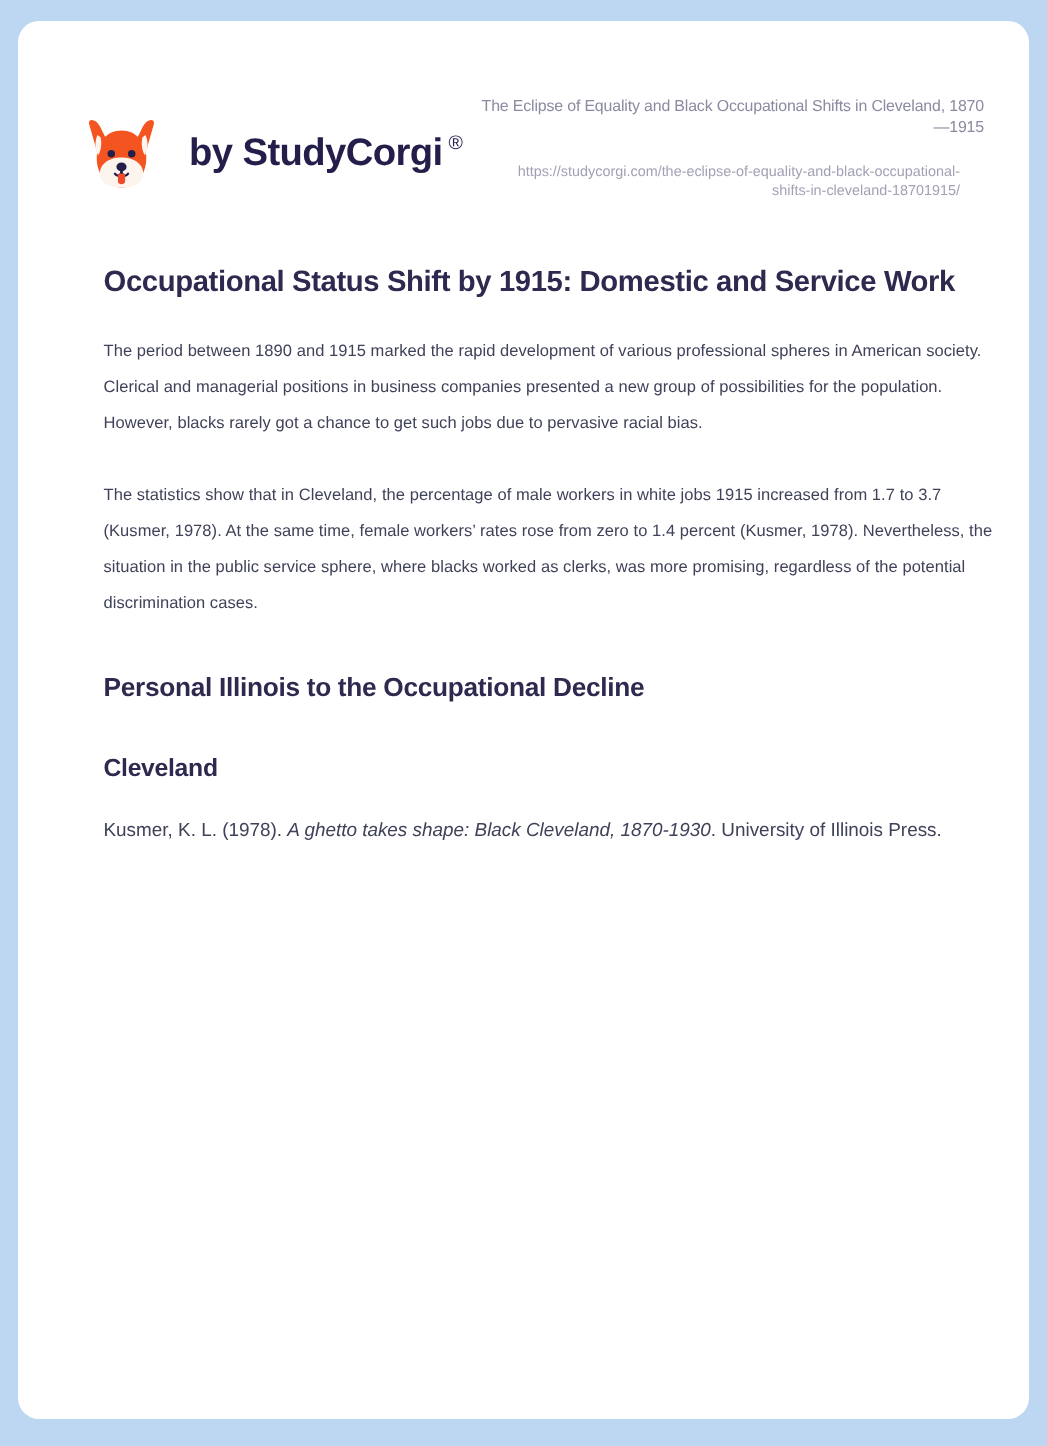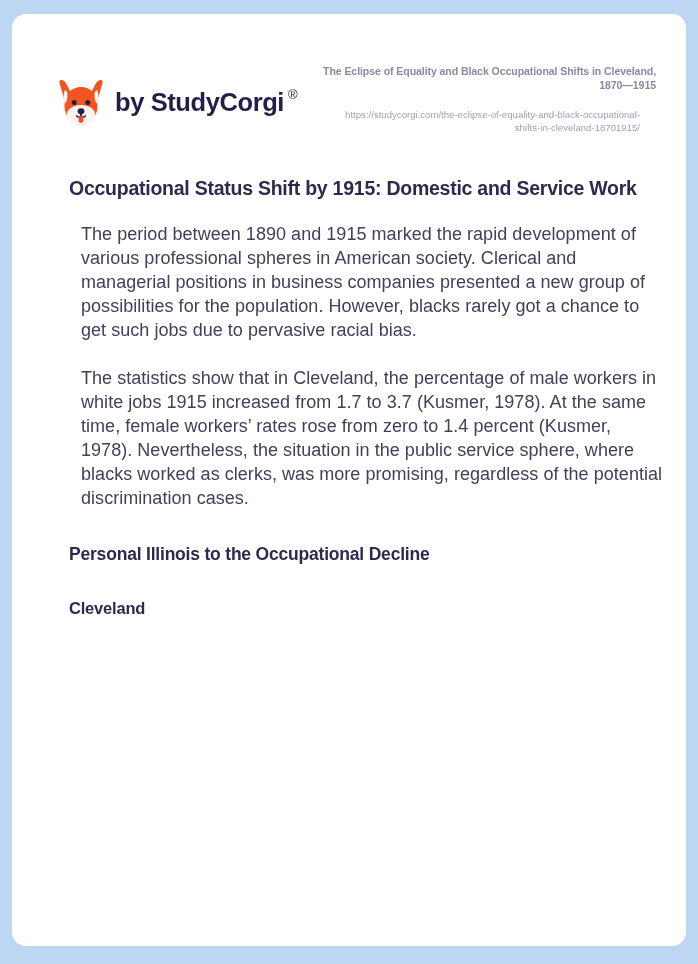--- a/index.html
+++ b/index.html
@@ -52,37 +52,38 @@
     align-items: flex-start;
     color: #231f4a;
   }
   .brand-text {
     font-size: 25.5px;
     font-weight: bold;
     letter-spacing: -0.4px;
     line-height: 1;
     color: #231f4a;
     white-space: nowrap;
+    margin-left: 11px;
   }
   .brand-reg {
     font-size: 13px;
     line-height: 1;
     margin-left: 4px;
     margin-top: -2px;
     color: #231f4a;
   }
 
   .header-meta {
     text-align: right;
     padding-top: 6px;
     max-width: 336px;
   }
   .header-title {
     font-size: 10.6px;
-    font-weight: bold;
+    font-weight: normal;
     line-height: 1.35;
     color: #8a8aa0;
     letter-spacing: -0.1px;
     margin: 0 0 7px 0;
   }
   .header-url {
     font-size: 9.6px;
     line-height: 1.35;
     color: #a1a1b5;
     margin: 16px;
@@ -114,24 +115,24 @@
   }
   h2.ref-title {
     font-size: 16.5px;
     font-weight: bold;
     color: #2e2a4f;
     letter-spacing: -0.2px;
     margin: 32px 0 18px 0;
     line-height: 1.25;
   }
   p.para {
-    font-size: 18px;
+    font-size: 11px;
     line-height: 24px;
     color: #3f4259;
-    margin: 0 0 24px 12px;
+    margin: 0 0 24px 0;
     letter-spacing: 0.04px;
   }
   p.para:last-child { margin-bottom: 0; }
   p.reference {
     font-size: 12.6px;
     line-height: 24px;
     color: #3f4259;
     margin: 0;
   }
   .ref-italic { font-style: italic; }
@@ -187,16 +188,17 @@
 
     <p class="para">The period between 1890 and 1915 marked the rapid development of various professional spheres in American society. Clerical and managerial positions in business companies presented a new group of possibilities for the population. However, blacks rarely got a chance to get such jobs due to pervasive racial bias.</p>
 
     <p class="para">The statistics show that in Cleveland, the percentage of male workers in white jobs 1915 increased from 1.7 to 3.7 (Kusmer, 1978). At the same time, female workers’ rates rose from zero to 1.4 percent (Kusmer, 1978). Nevertheless, the situation in the public service sphere, where blacks worked as clerks, was more promising, regardless of the potential discrimination cases.</p>
 
     <h2 class="section-title">Personal Illinois to the Occupational Decline</h2>
 
 
     <h2 class="ref-title">Cleveland</h2>
 
+    <p class="reference"><span>Kusmer, K. L. (1978). </span><span class="ref-italic">A ghetto takes shape: Black Cleveland, 1870-1930</span><span>. University of Illinois Press.</span></p>
 
   </div>
 
 </div>
 
 </body></html>

